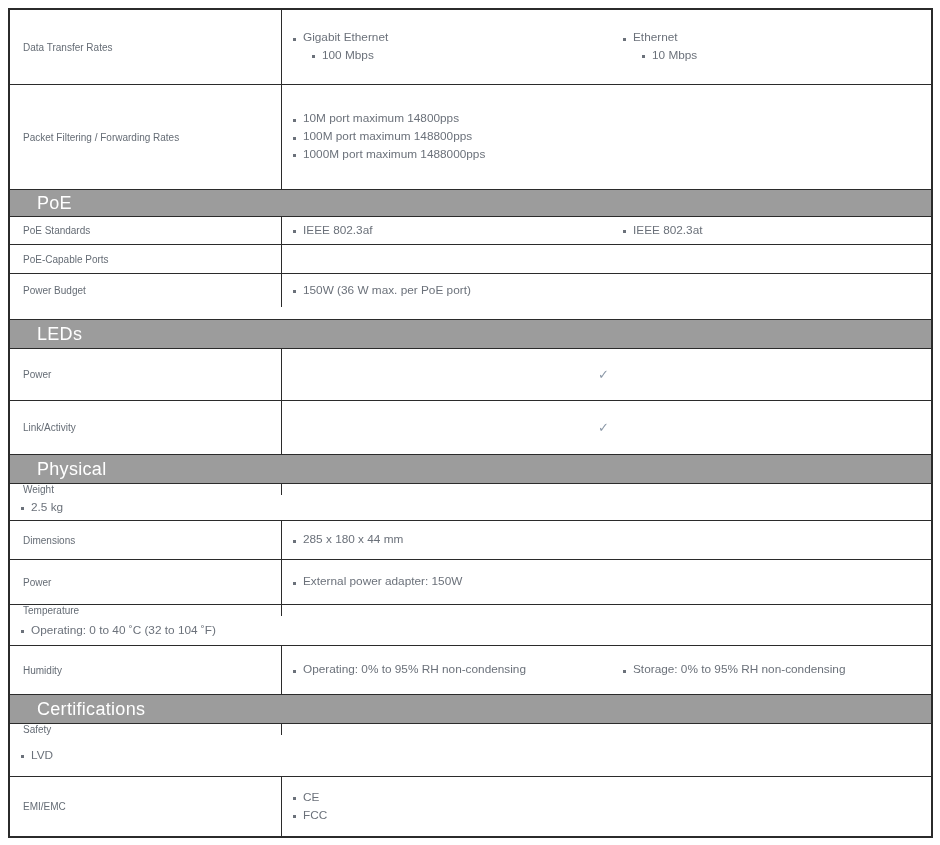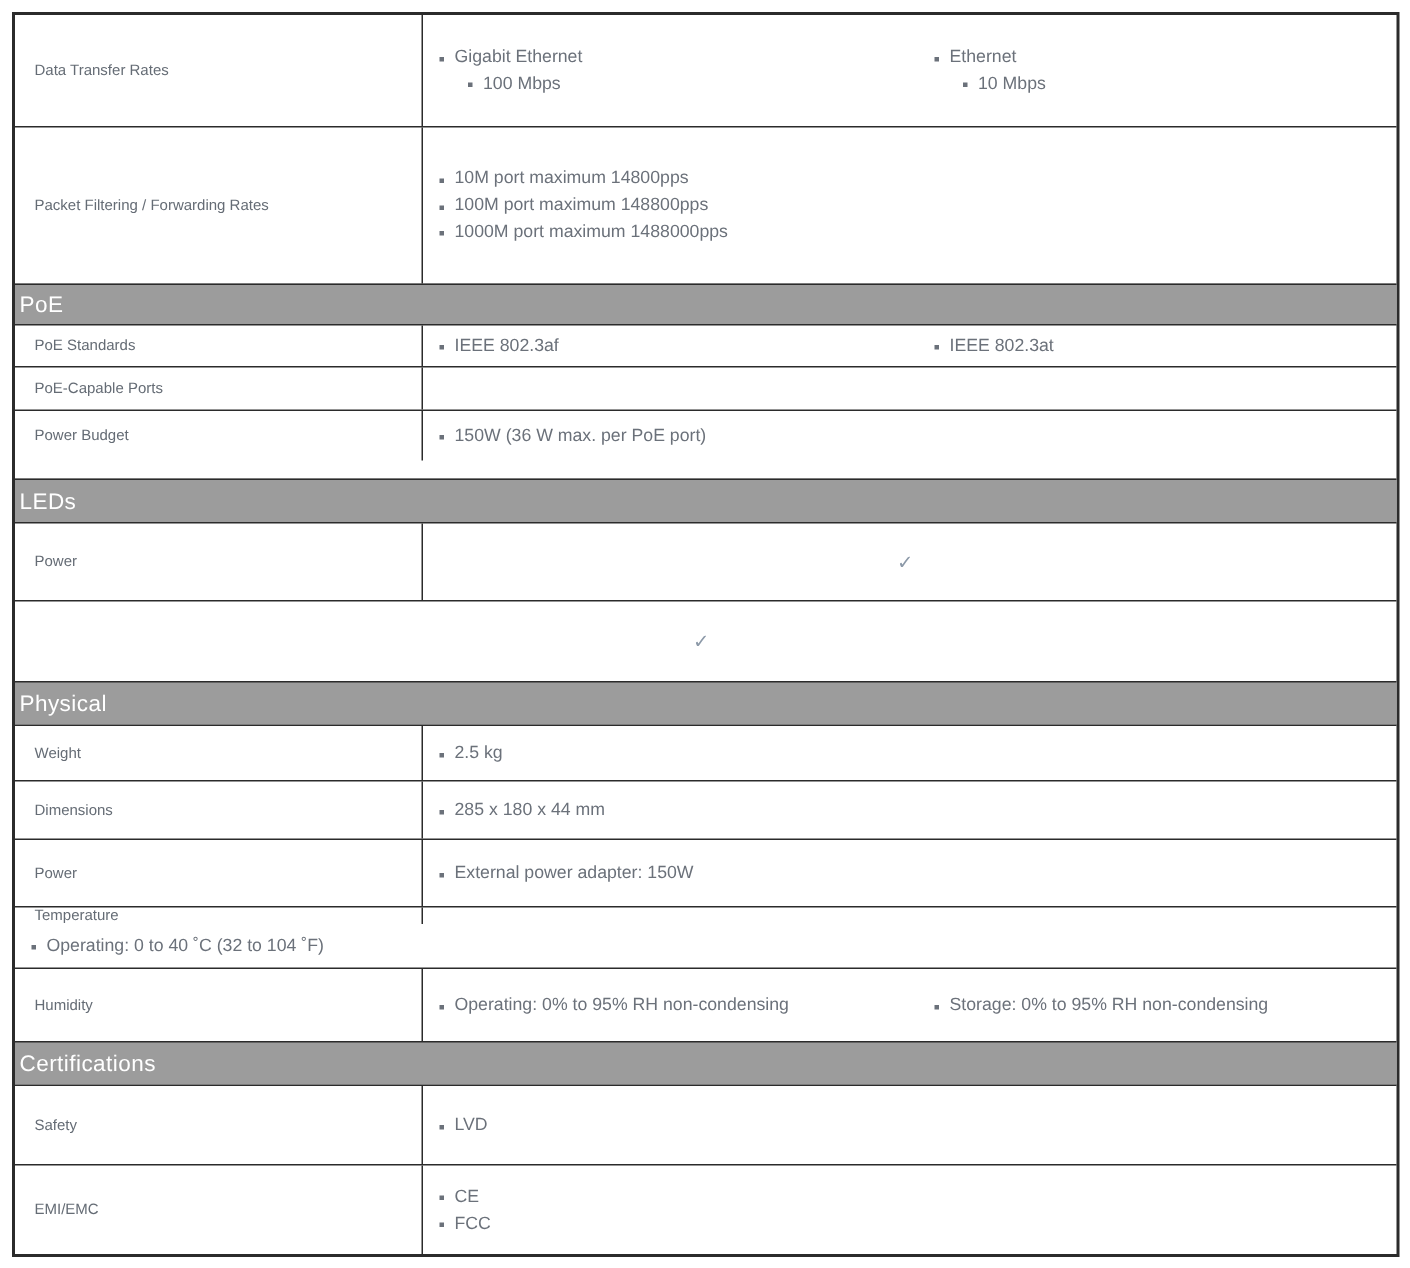--- a/index.html
+++ b/index.html
@@ -21,22 +21,22 @@
     display: flex;
     box-sizing: border-box;
     border-top: 1px solid #2b2b2b;
   }
   .t-row:first-child { border-top: none; }
   .sec-row {
     background: #9c9c9c;
     color: #ffffff;
     display: flex;
     align-items: center;
-    padding-left: 3px;
-    font-size: 15px;
+    padding-left: 27px;
+    font-size: 18px;
     letter-spacing: 0.3px;
   }
   .cell-label {
     flex: none;
     width: 272px;
     box-sizing: border-box;
     border-right: 1px solid #2b2b2b;
     display: flex;
     align-items: center;
     padding-left: 13px;
@@ -176,28 +176,31 @@
       </div>
       <div class="t-row" style="height: 52px;">
         <div class="cell-label">
           <span>Power</span>
         </div>
         <div class="cell-value check-wrap">
           <span class="check-mark">✓</span>
         </div>
       </div>
       <div class="t-row" style="height: 54px;">
+        <div class="cell-label">
+          <span>Link/Activity</span>
+        </div>
         <div class="cell-value check-wrap">
           <span class="check-mark">✓</span>
         </div>
       </div>
       <div class="t-row sec-row" style="height: 29px;">
         <span class="sec-title">Physical</span>
       </div>
-      <div class="t-row" style="height: 37px;">
+      <div class="t-row" style="height: 37px; flex-direction: column;">
         <div class="cell-label">
           <span>Weight</span>
         </div>
         <div class="cell-value">
           <div class="group">
             <div class="item">
               <span class="bullet"></span>
               <span>2.5 kg</span>
             </div>
           </div>
@@ -257,21 +260,21 @@
             <div class="item">
               <span class="bullet"></span>
               <span>Storage: 0% to 95% RH non-condensing</span>
             </div>
           </div>
         </div>
       </div>
       <div class="t-row sec-row" style="height: 29px;">
         <span class="sec-title">Certifications</span>
       </div>
-      <div class="t-row" style="height: 53px;">
+      <div class="t-row" style="height: 53px; flex-direction: column;">
         <div class="cell-label">
           <span>Safety</span>
         </div>
         <div class="cell-value">
           <div class="group">
             <div class="item">
               <span class="bullet"></span>
               <span>LVD</span>
             </div>
           </div>

